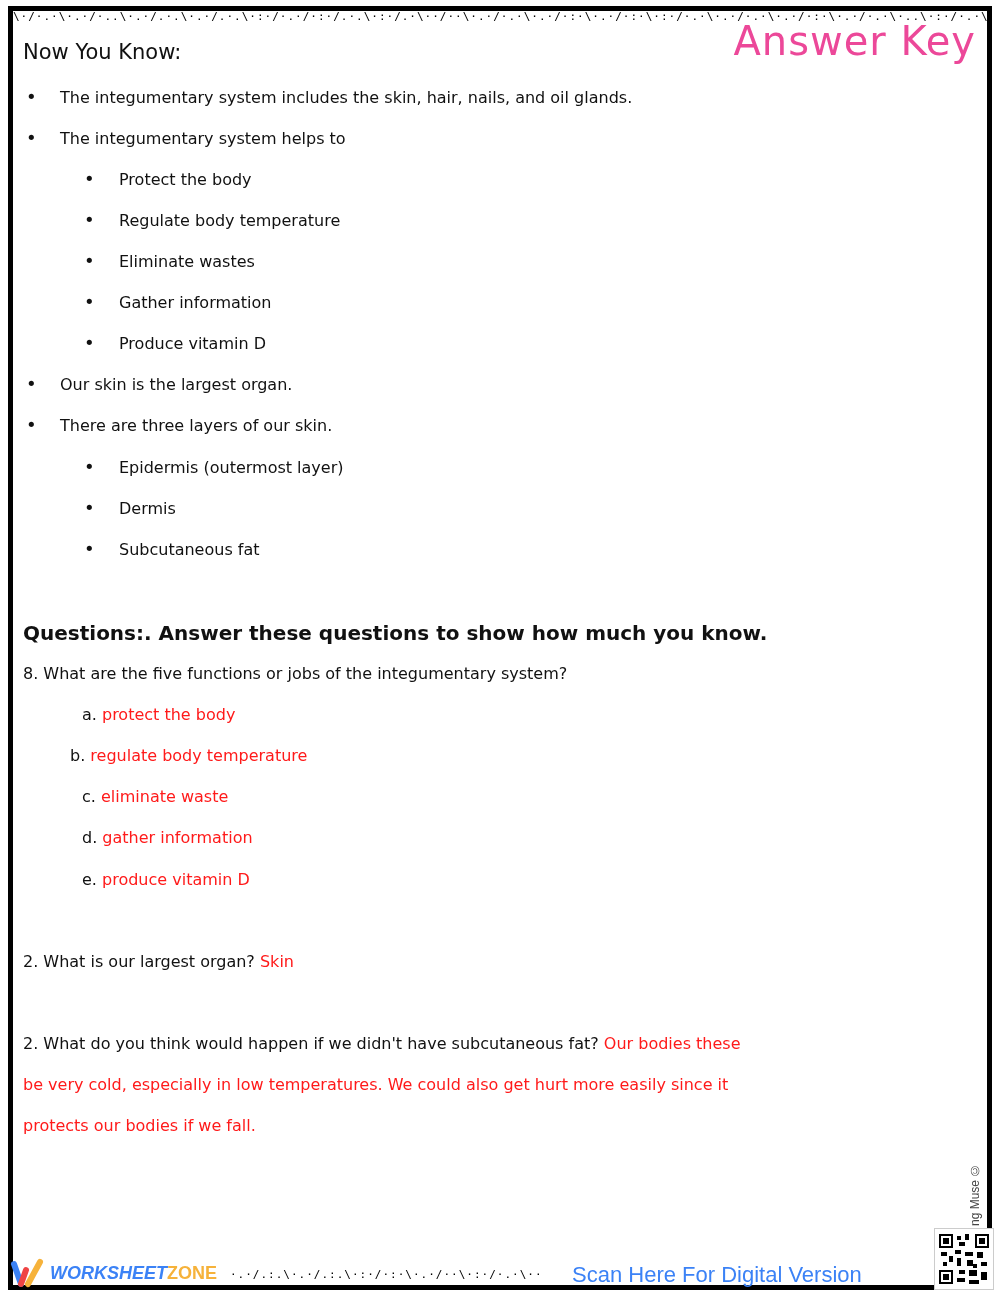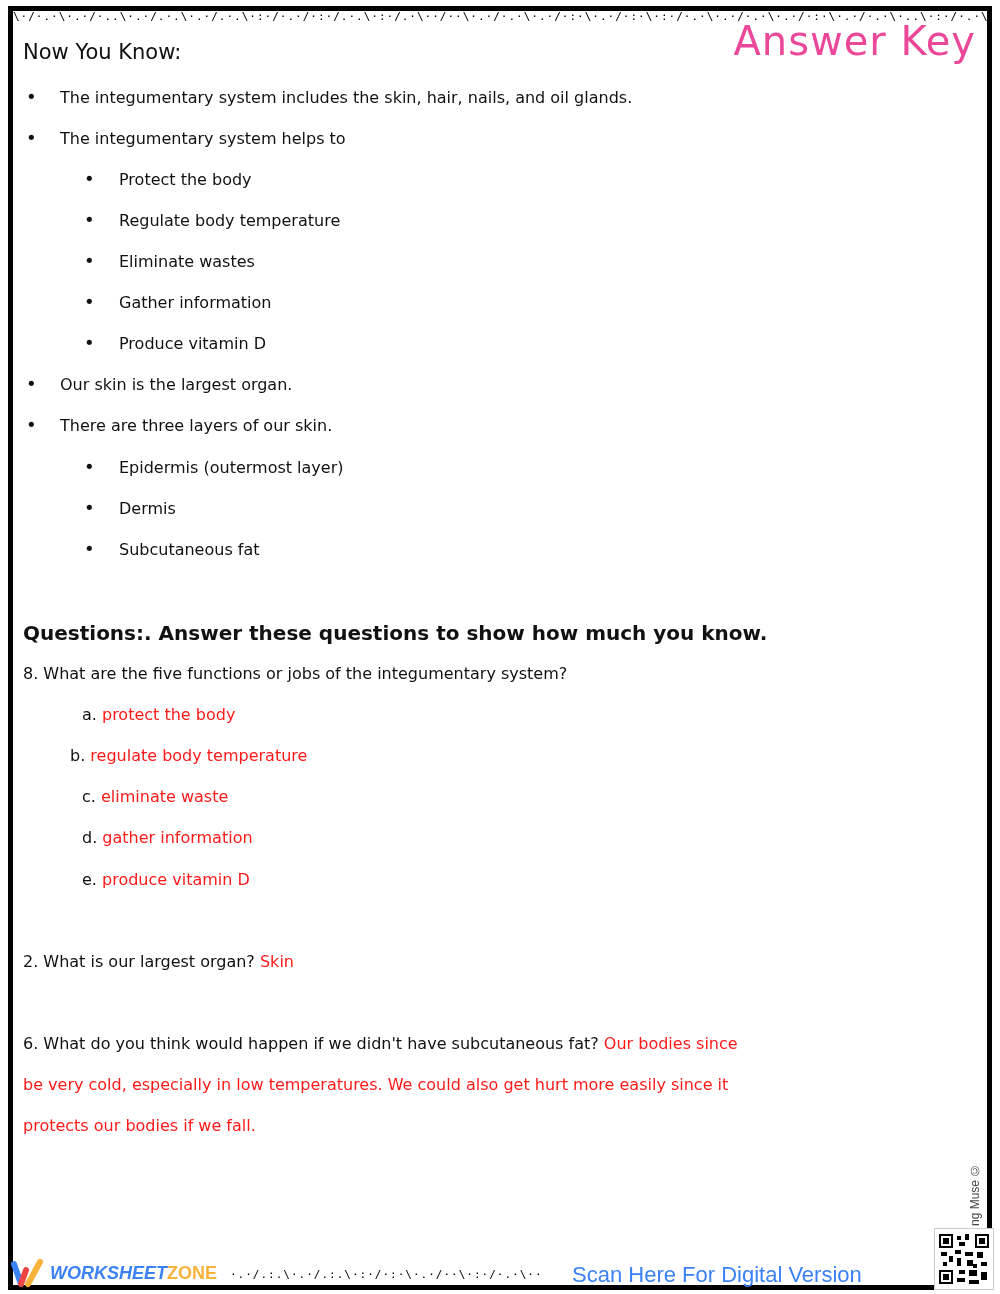--- a/index.html
+++ b/index.html
@@ -93,22 +93,22 @@
   <span>e.</span>
   <span class="red">produce vitamin D</span>
 </div>
 
 <div class="line" style="left:23px;top:950px">
   <span>2. What is our largest organ?</span>
   <span class="red">Skin</span>
 </div>
 
 <div class="line" style="left:23px;top:1032px">
-  <span>6. What do you think would happen if we didn't have subcutaneous fat?</span>
-  <span class="red">Our bodies since</span>
+  <span>2. What do you think would happen if we didn't have subcutaneous fat?</span>
+  <span class="red">Our bodies these</span>
 </div>
 <div class="line red" style="left:23px;top:1073px">be very cold, especially in low temperatures. We could also get hurt more easily since it</div>
 <div class="line red" style="left:23px;top:1114px">protects our bodies if we fall.</div>
 
 <div class="copyright">ng Muse ©</div>
 
 <div class="footer-logo">
   <div class="logo-w">
     <svg width="36" height="30" viewBox="0 0 36 30">
       <line x1="4" y1="6" x2="11" y2="26" stroke="#3b82f6" stroke-width="6" stroke-linecap="round"></line>

